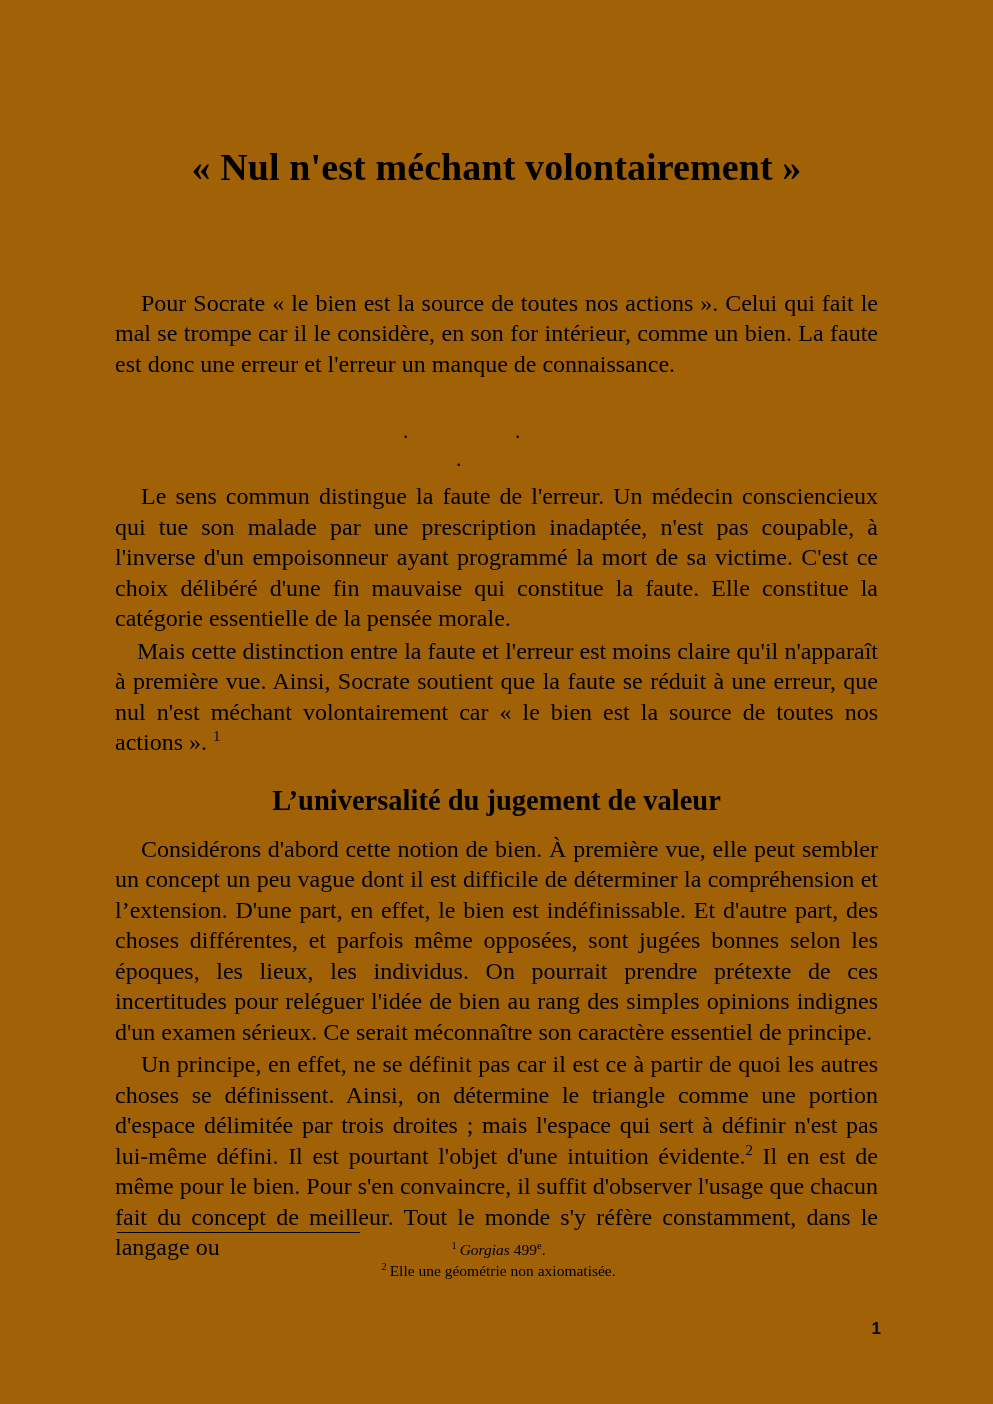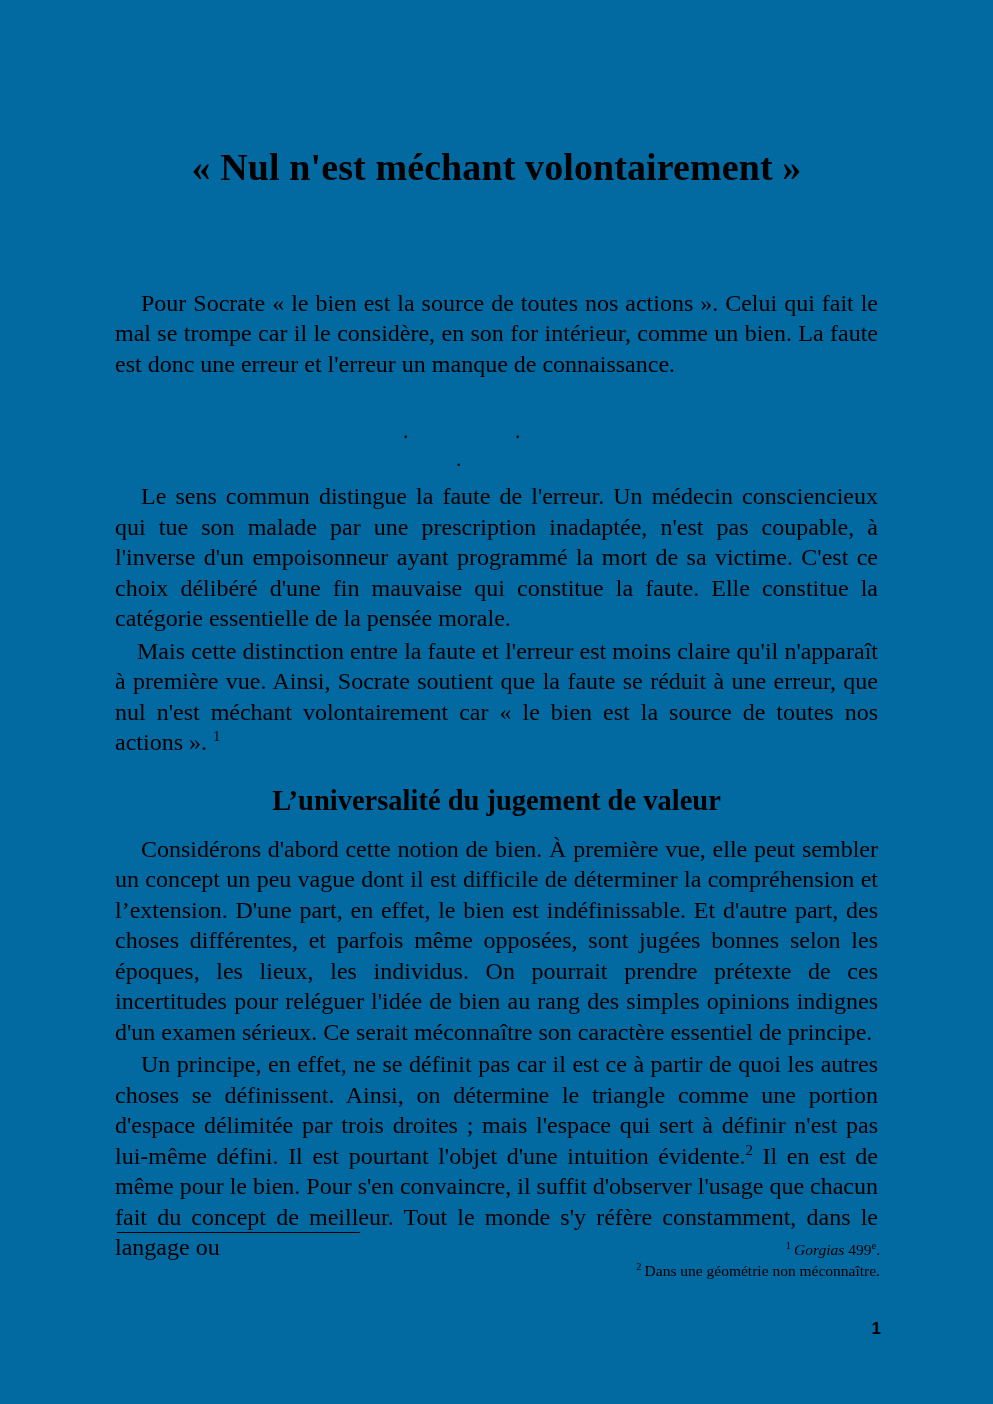--- a/index.html
+++ b/index.html
@@ -10,21 +10,21 @@
 
   body {
     font-family: "Liberation Serif", "DejaVu Serif", serif;
     color: #000000;
   }
 
   .page {
     position: relative;
     width: 993px;
     height: 1404px;
-    background: #0369a1;
+    background: #a16207;
     overflow: hidden;
     box-sizing: border-box;
   }
 
   .content {
     position: absolute;
     left: 113px;
     top: 0;
     width: 767px;
   }
@@ -110,21 +110,21 @@
     border: 0;
     border-top: 1.6px solid #000;
     margin: 0 0 6px 4px;
   }
 
   .footnote {
     font-size: 15.5px;
     line-height: 21px;
     margin: 0;
     padding-left: 4px;
-    text-align: right;
+    text-align: center;
   }
 
   .footnote .marker {
     font-size: 0.68em;
     vertical-align: super;
     line-height: 0;
     margin-right: 3px;
   }
 
   .footnote .italic {
@@ -178,18 +178,18 @@
 
     <p class="para"><span>Un principe, en effet, ne se définit pas car il est ce à partir de quoi les autres choses se définissent. Ainsi, on détermine le triangle comme une portion d'espace délimitée par trois droites ; mais l'espace qui sert à définir n'est pas lui-même défini. Il est pourtant l'objet d'une intuition évidente.</span><sup class="fnref">2</sup><span> Il en est de même pour le bien. Pour s'en convaincre, il suffit d'observer l'usage que chacun fait du concept de meilleur. Tout le monde s'y réfère constamment, dans le langage ou</span></p>
 
   </div>
 
   <div class="footnotes">
     <hr class="footnote-rule">
 
     <p class="footnote"><span class="marker">1</span><span class="italic">Gorgias</span><span> 499</span><span class="sup-e">e</span><span>.</span></p>
 
-    <p class="footnote"><span class="marker">2</span><span>Dans une géométrie non méconnaître.</span></p>
+    <p class="footnote"><span class="marker">2</span><span>Elle une géométrie non axiomatisée.</span></p>
   </div>
 
   <div class="page-number">1</div>
 
 </div>
 
 </body></html>

